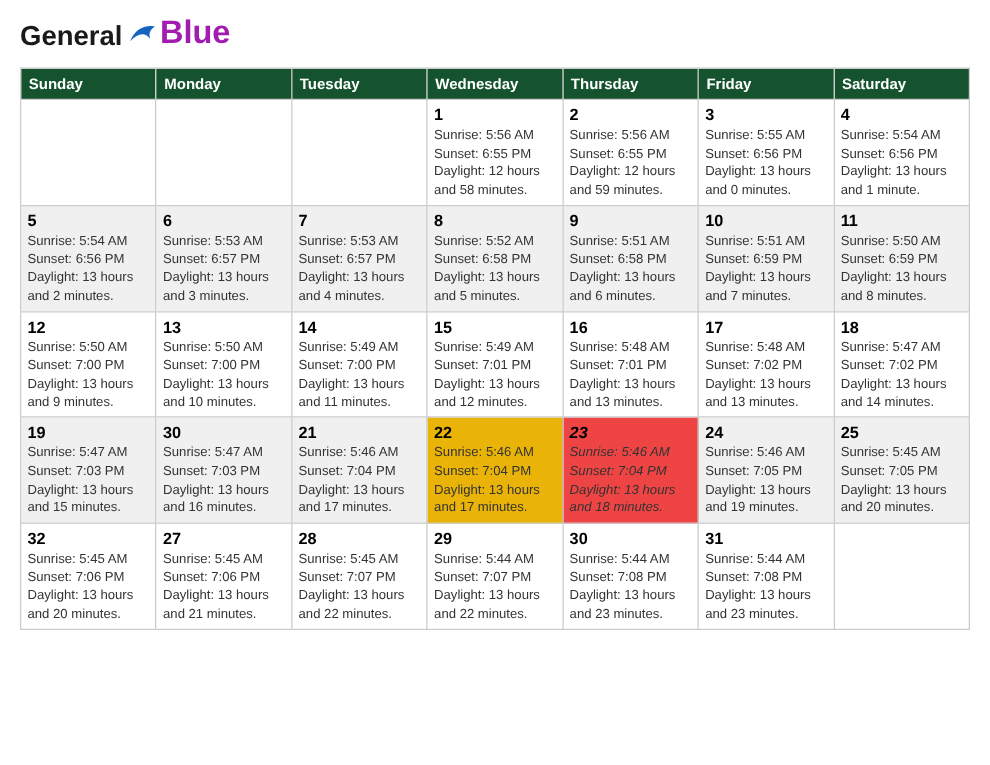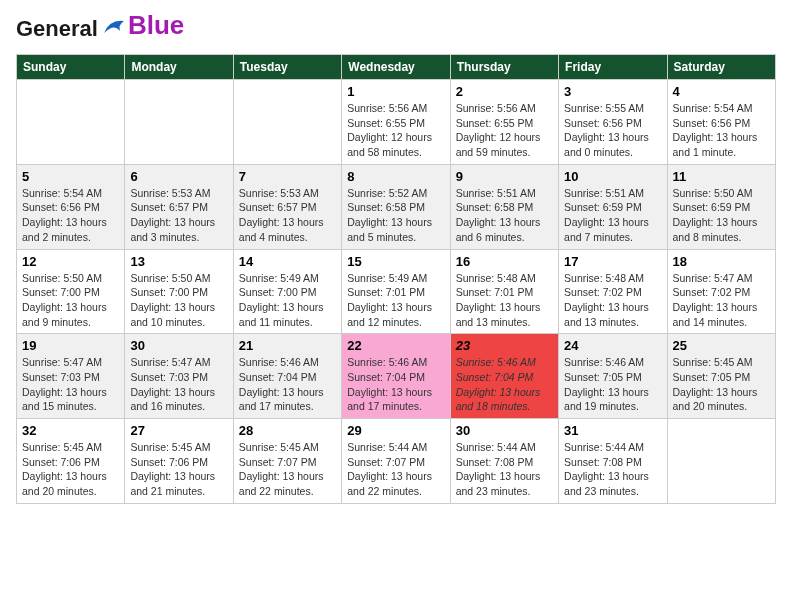--- a/index.html
+++ b/index.html
@@ -254,21 +254,21 @@
 Daylight: 13 hours
 and 16 minutes.</div>
         </td>
         <td style="background: rgb(240, 240, 240);">
           <span class="day-num">21</span>
           <div class="day-info" style="white-space: pre-line;">Sunrise: 5:46 AM
 Sunset: 7:04 PM
 Daylight: 13 hours
 and 17 minutes.</div>
         </td>
-        <td style="background: #f9a8d4;">
+        <td style="background: #eab308;">
           <span class="day-num">22</span>
           <div class="day-info" style="white-space: pre-line;">Sunrise: 5:46 AM
 Sunset: 7:04 PM
 Daylight: 13 hours
 and 17 minutes.</div>
         </td>
         <td style="background: #ef4444; font-style: italic;">
           <span class="day-num">23</span>
           <div class="day-info" style="white-space: pre-line;">Sunrise: 5:46 AM
 Sunset: 7:04 PM

